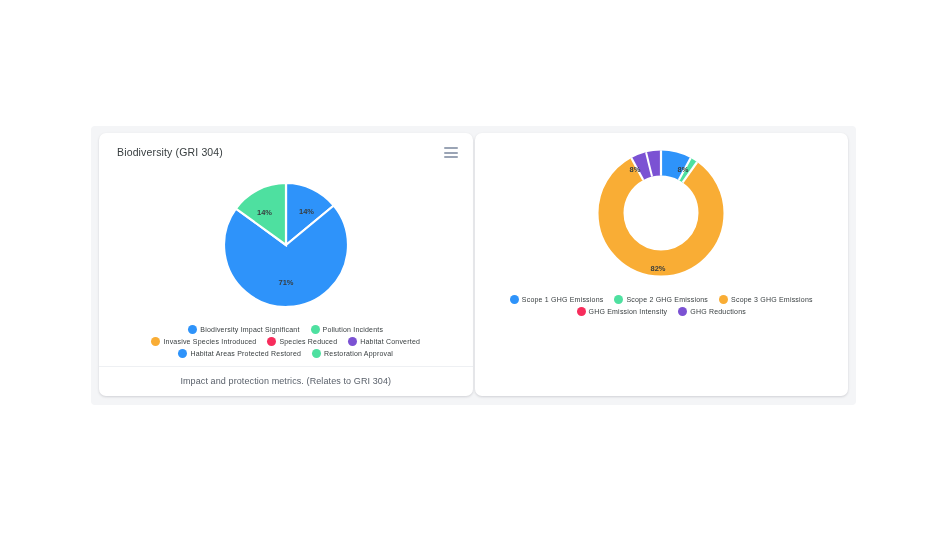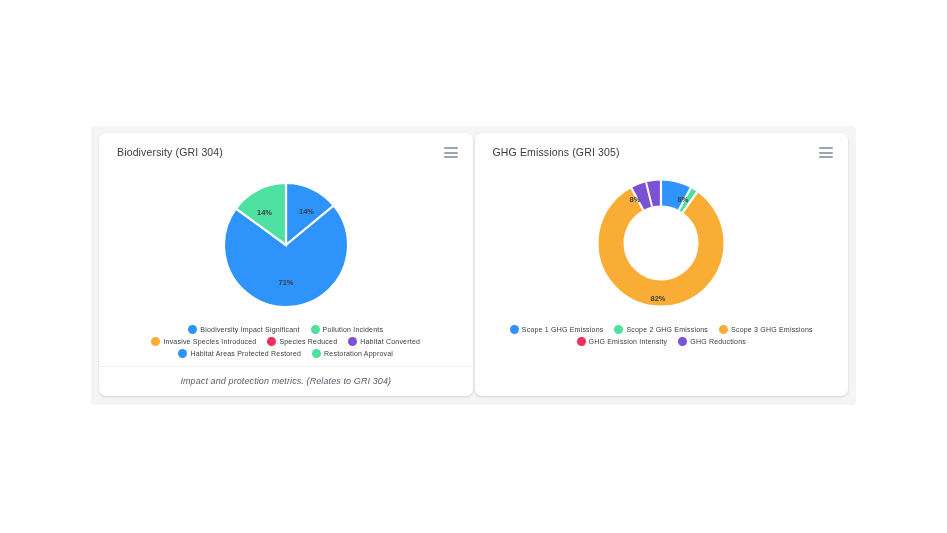--- a/index.html
+++ b/index.html
@@ -141,21 +141,20 @@
     font-size: 7px;
     color: #373d3f;
     letter-spacing: 0.2px;
   }
 
   .card-footer {
     margin-top: auto;
     border-top: 1px solid #eef0f3;
     padding: 9px 12px 10px 12px;
     text-align: center;
-    font-style: italic;
   }
 
   .footer-text {
     font-size: 9px;
     color: #5a616b;
     letter-spacing: 0.1px;
   }
 </style>
 </head>
 <body>
@@ -231,28 +230,20 @@
         </div>
       </div>
 
       <div class="card-footer">
         <div class="footer-text">Impact and protection metrics. (Relates to GRI 304)</div>
       </div>
     </div>
 
     <div class="chart-card">
 
-      <div class="card-header">
-        <div class="card-title">GHG Emissions (GRI 305)</div>
-        <div class="menu-icon">
-          <span></span>
-          <span></span>
-          <span></span>
-        </div>
-      </div>
 
       <div class="chart-area">
         <svg class="chart-svg" width="152" height="152" viewBox="0 0 152 152">
           <g transform="translate(76,76)">
 
             <g transform="rotate(-90)">
 
               <circle r="50" fill="none" stroke="#2e93fa" stroke-width="25" stroke-dasharray="25.13 289.03" stroke-dashoffset="0"></circle>
 
               <circle r="50" fill="none" stroke="#4ee0a0" stroke-width="25" stroke-dasharray="6.28 307.88" stroke-dashoffset="-25.13"></circle>

